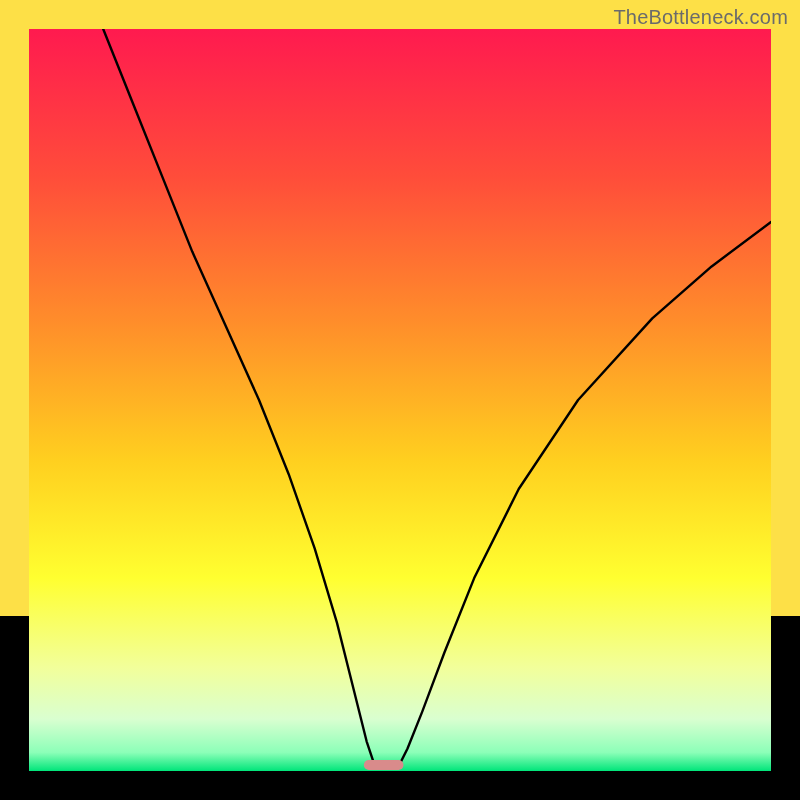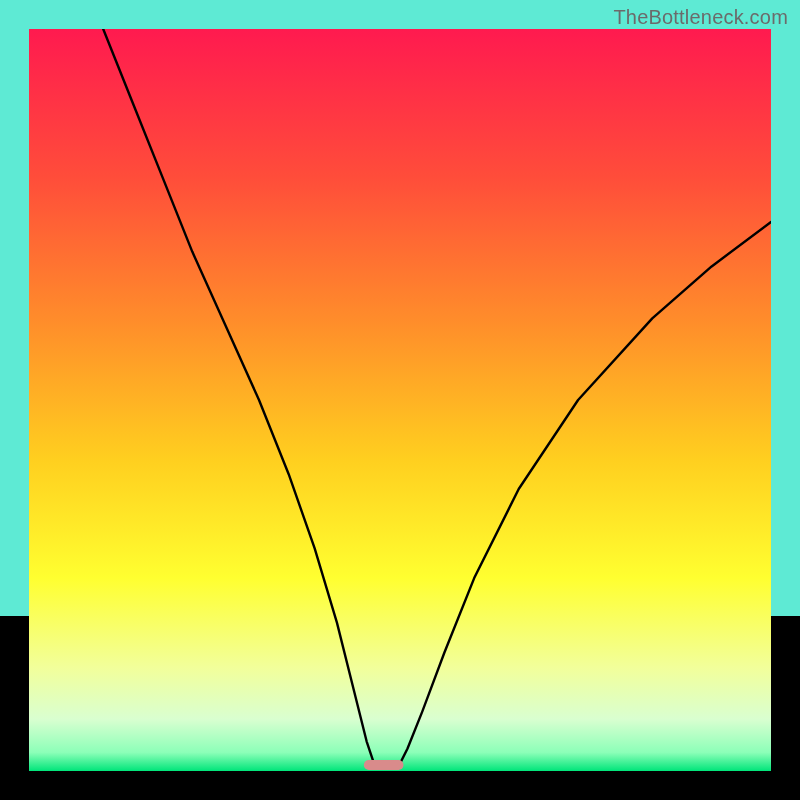--- a/index.html
+++ b/index.html
@@ -8,21 +8,21 @@
     width: 800px;
     height: 800px;
     background: #000;
     overflow: hidden;
     font-family: Arial, Helvetica, sans-serif;
   }
   .frame {
     position: relative;
     width: 800px;
     height: 616px;
-    background: #5eead4;
+    background: #fde047;
   }
   .watermark {
     position: absolute;
     top: 6px;
     right: 12px;
     color: #6b6b6b;
     font-size: 20px;
     font-weight: 500;
     letter-spacing: 0.2px;
     z-index: 5;

